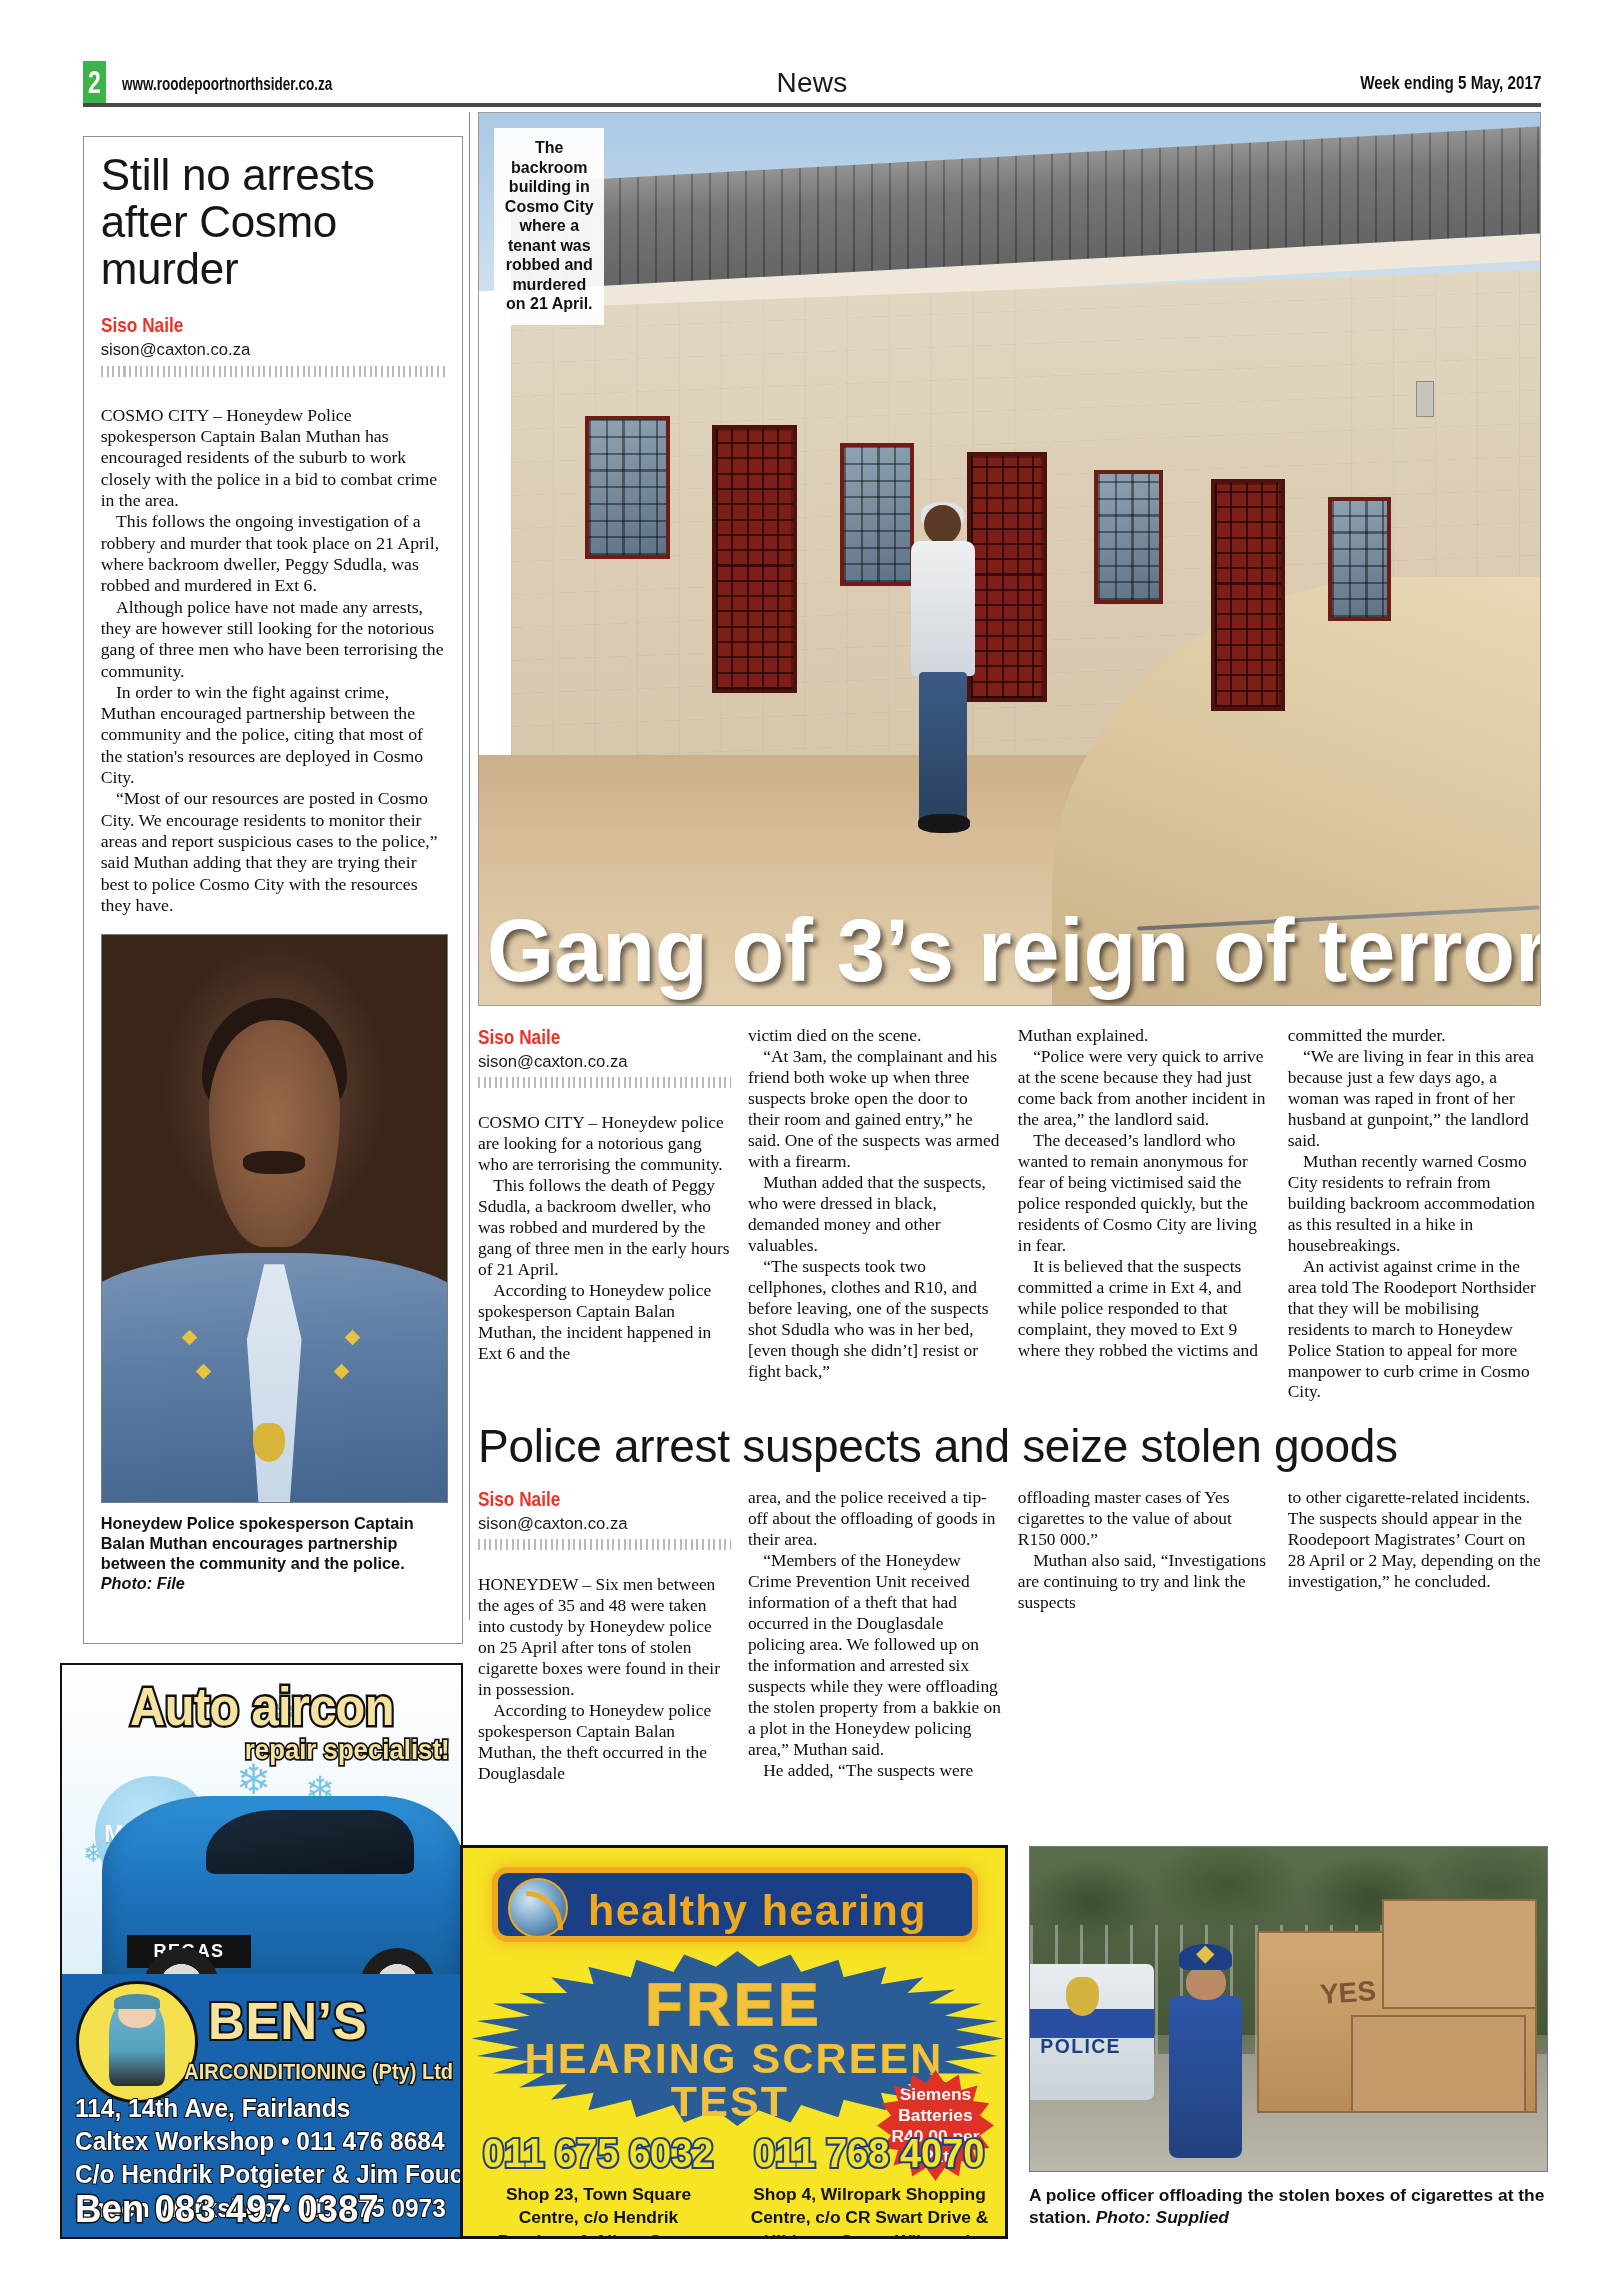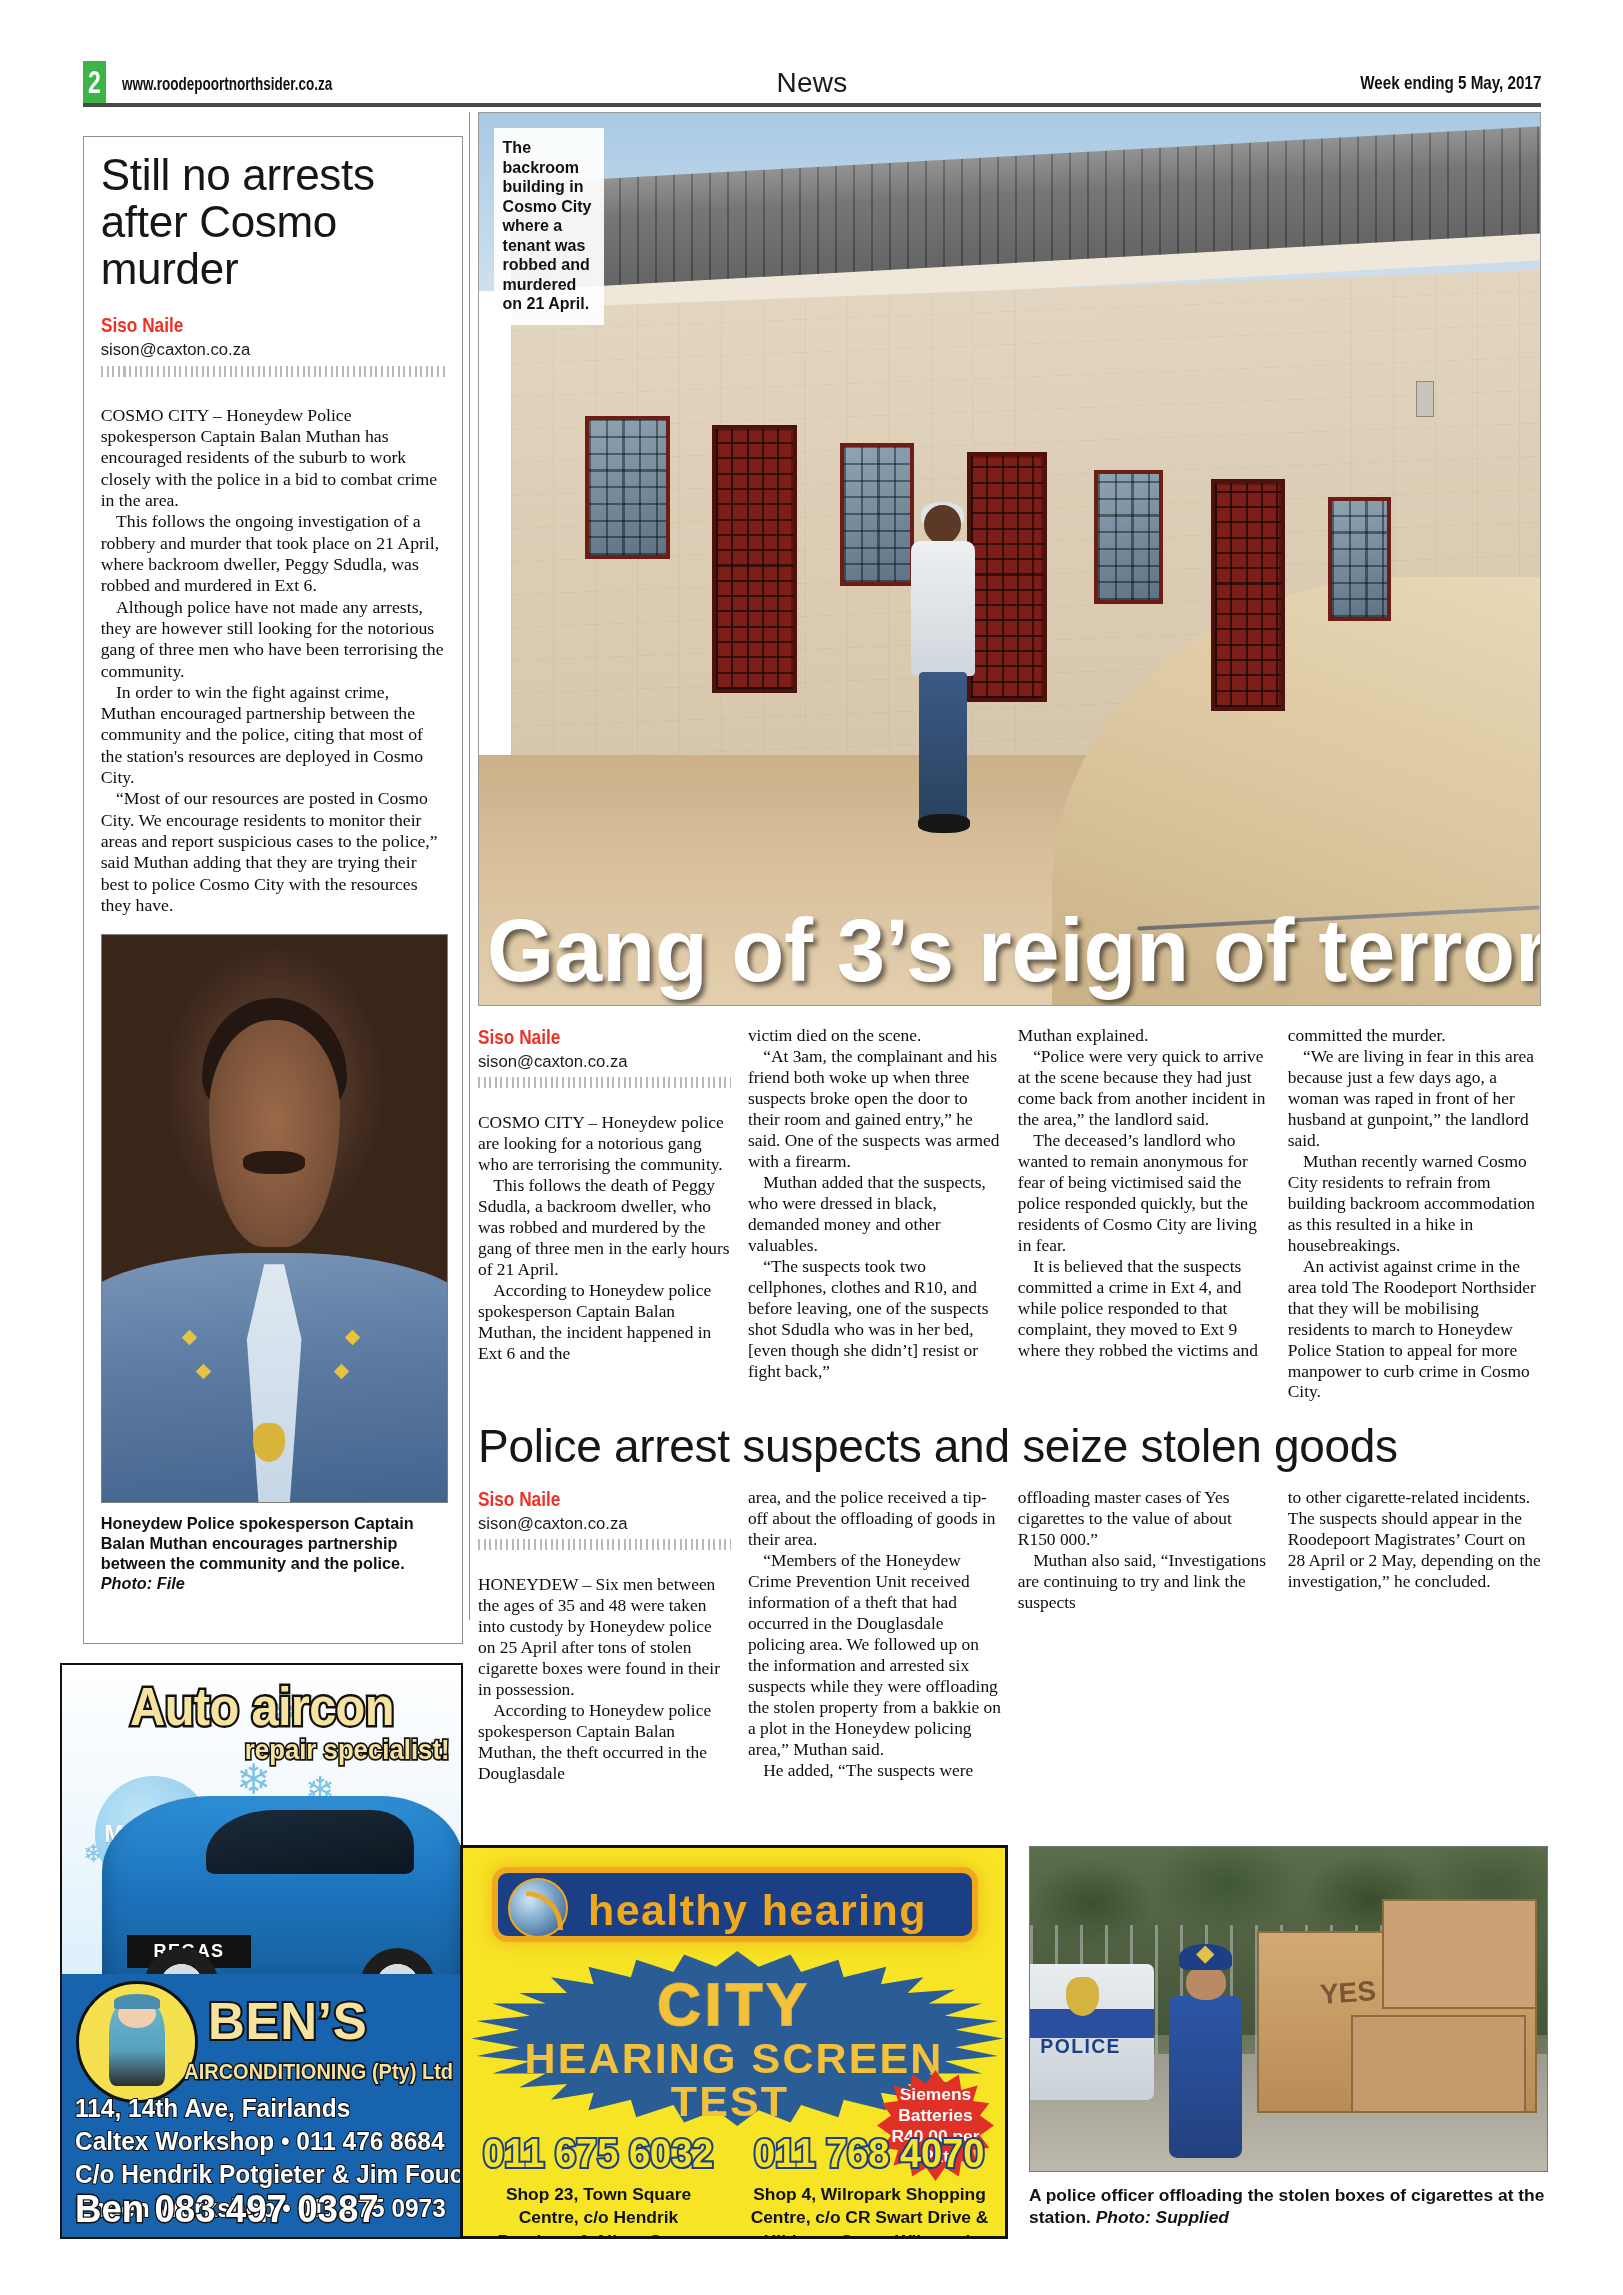--- a/index.html
+++ b/index.html
@@ -177,21 +177,21 @@
   .mp-p-shoe { position:absolute; left:18%; bottom:-2%; width:66%; height:6%;
     background:#161616; border-radius:40%; }
   .mp-pipe { position:absolute; left:62%; top:90%; width:38%; height:4.2px;
     background: linear-gradient(90deg,#6f6f6f,#9a9a9a); border-radius:2.8px; transform: rotate(-3deg); }
   .mp-box { position:absolute; right:10%; top:30%; width:18px; height:36px;
     background:#c9c4bb; border:1.4px solid #8f8a82; }
 
   .photo-caption-box {
     position: absolute; left: 15.3px; top: 15.3px; width: 110px;
     background: rgba(255,255,255,.93); padding: 9.7px 8.3px 11px 8.3px;
-    font-weight: bold; font-size: 16px; line-height: 1.22; color: #111;
+    font-weight: bold; font-size: 16px; line-height: 1.22; color: #111; text-align: center;
   }
   .overlay-head {
     position:absolute; left: 8.3px; bottom: 9.7px; width: 1055px;
     font-family: "Liberation Sans Narrow", "Liberation Sans", sans-serif;
     font-weight: bold; font-size: 89px; line-height: 1; color:#ffffff;
     text-shadow: 3.5px 4.2px 4.9px rgba(0,0,0,.55);
     transform: scaleX(0.97); transform-origin: left bottom; white-space: nowrap;
   }
 
   
@@ -639,21 +639,21 @@
 </div>
 
 <div class="ad-hearing">
   <div class="hh-star"></div>
   <div class="hh-logobar">
     <div class="hh-logo-circle">
       <div class="hh-logo-waves"></div>
     </div>
     <div class="hh-logo-text">healthy  hearing</div>
   </div>
-  <div class="hh-free">CITY</div>
+  <div class="hh-free">FREE</div>
   <div class="hh-l2">HEARING SCREEN</div>
   <div class="hh-l3">TEST</div>
   <div class="hh-burst">Siemens Batteries R40.00 per Pkt</div>
   <div class="hh-phones">
     <div class="hh-phone">011 675 6032</div>
     <div class="hh-phone">011 768 4070</div>
   </div>
   <div class="hh-addrs">
     <div class="hh-addr">Shop 23, Town Square Centre, c/o Hendrik Potgieter &amp; Albert Street Weltevreden Park</div>
     <div class="hh-addr">Shop 4, Wilropark Shopping Centre, c/o CR Swart Drive &amp; Hibiscus Street Wilropark</div>

